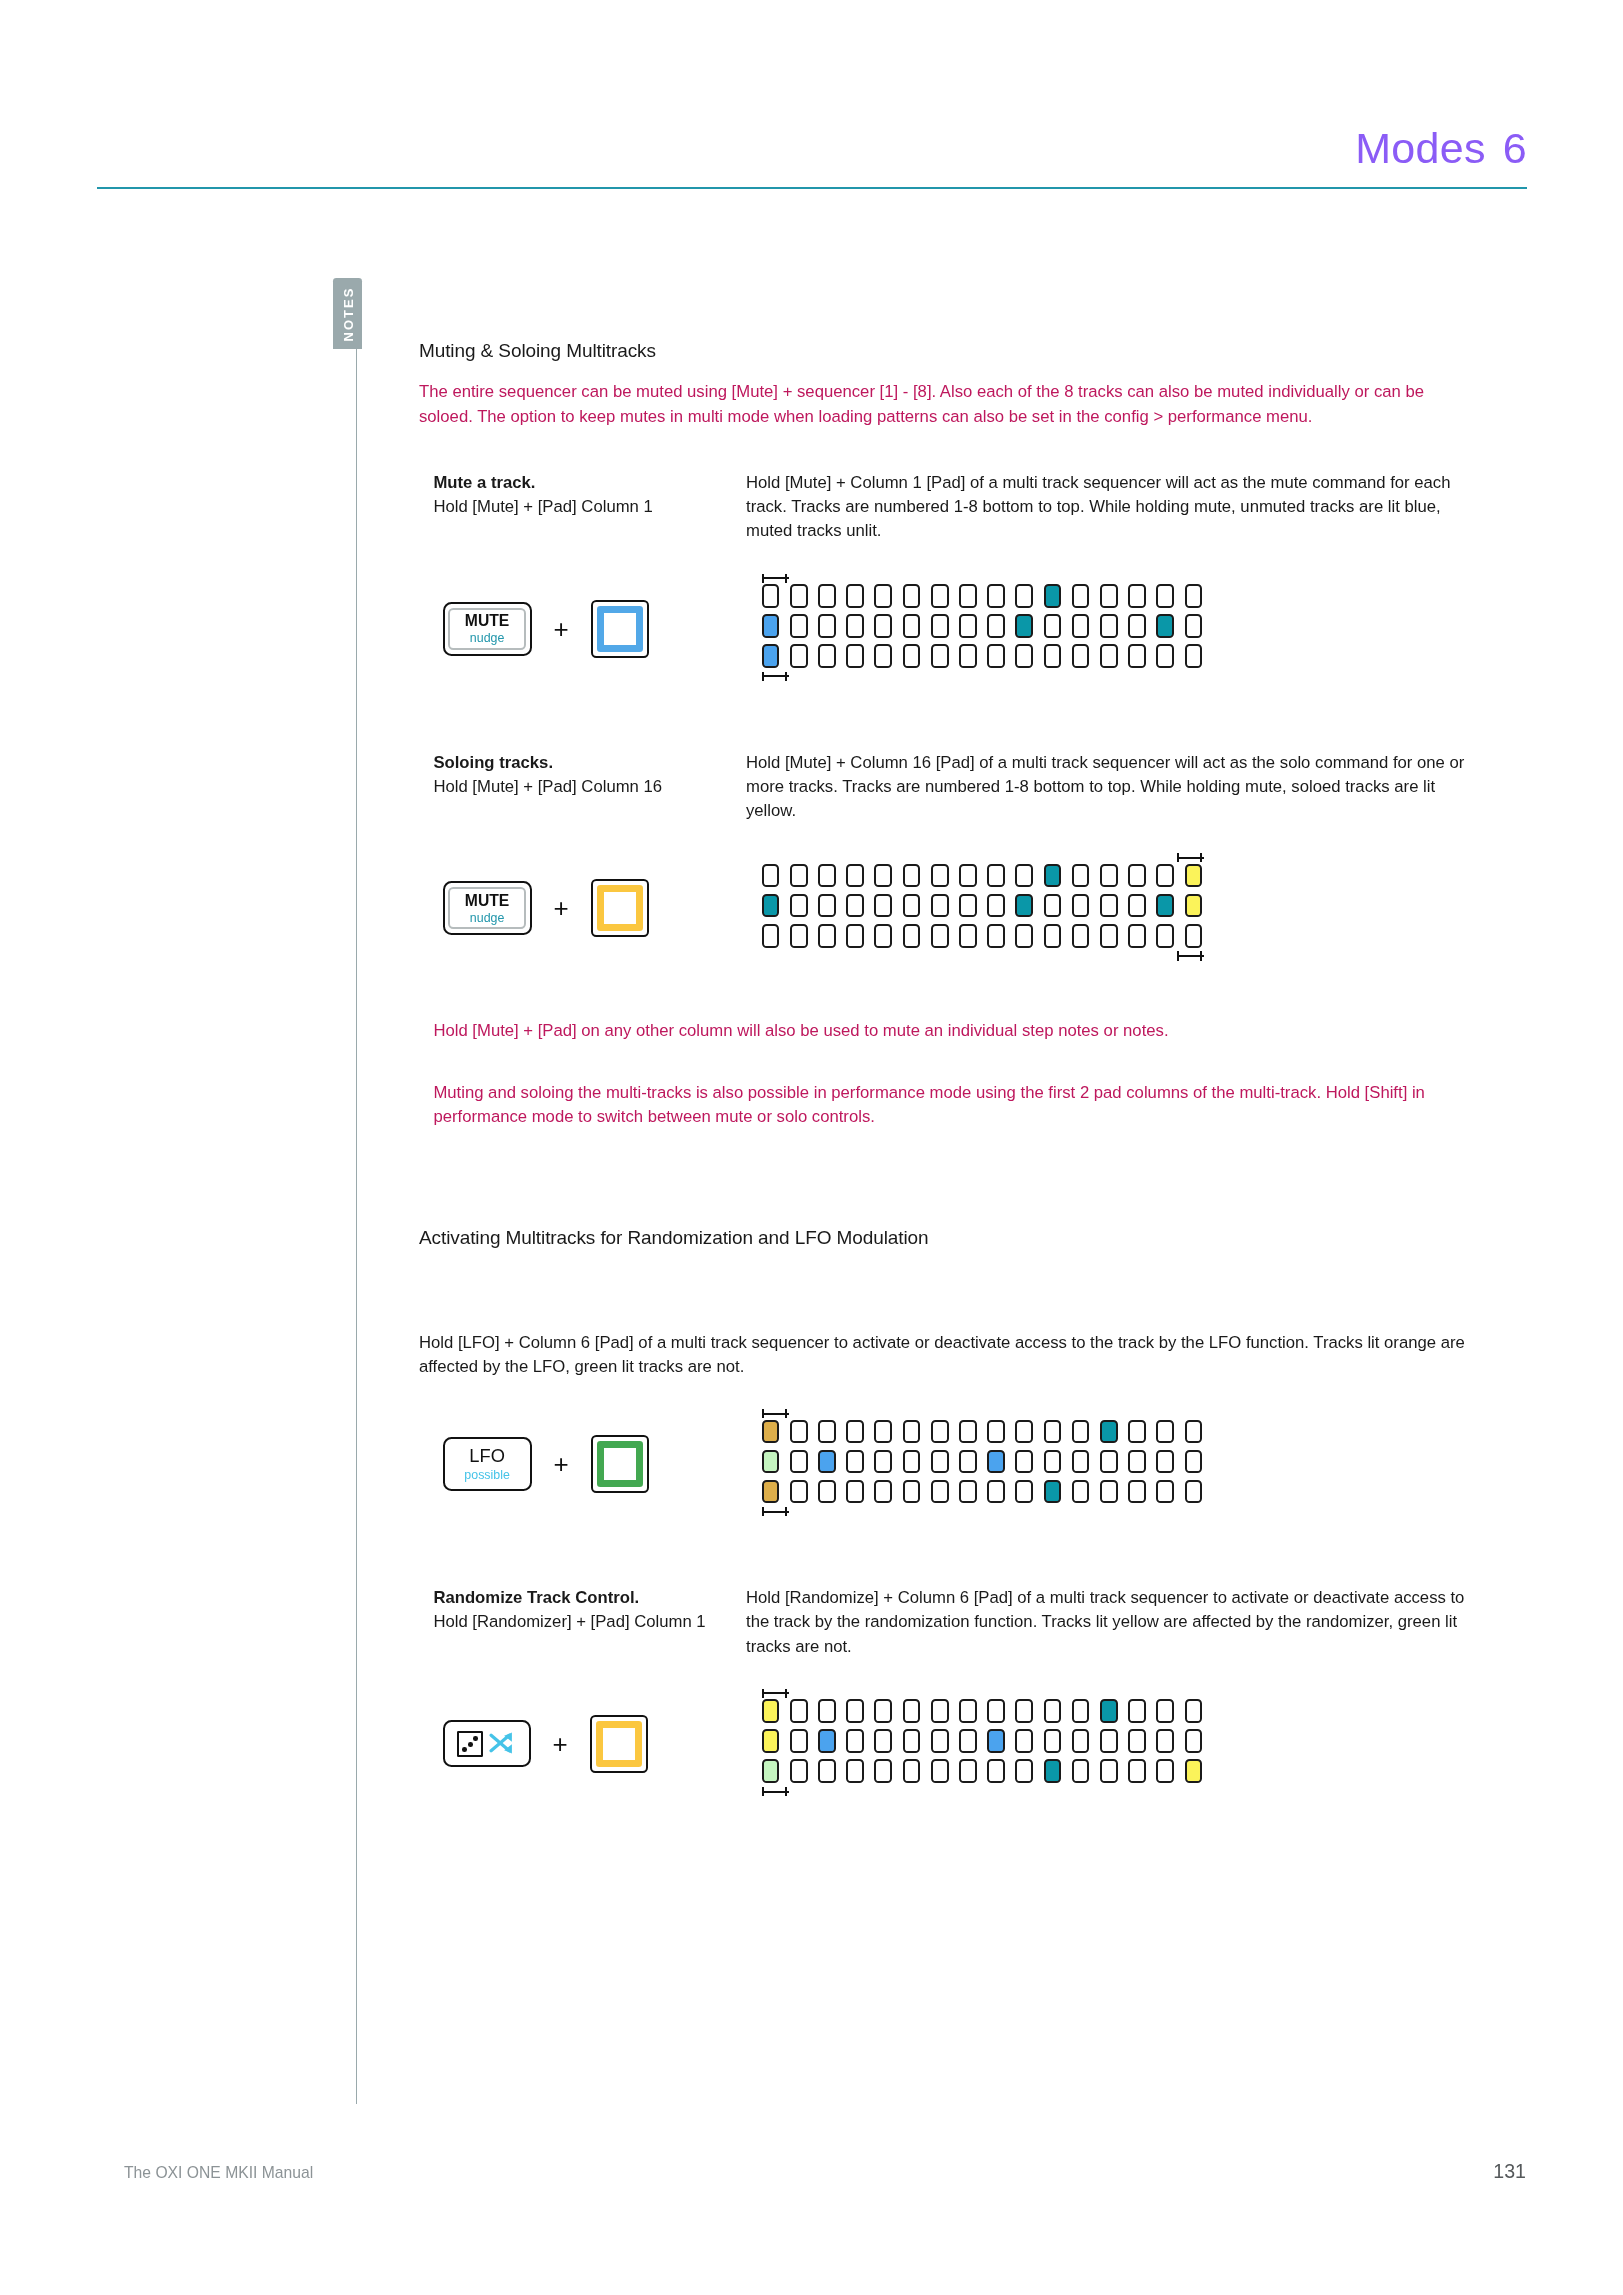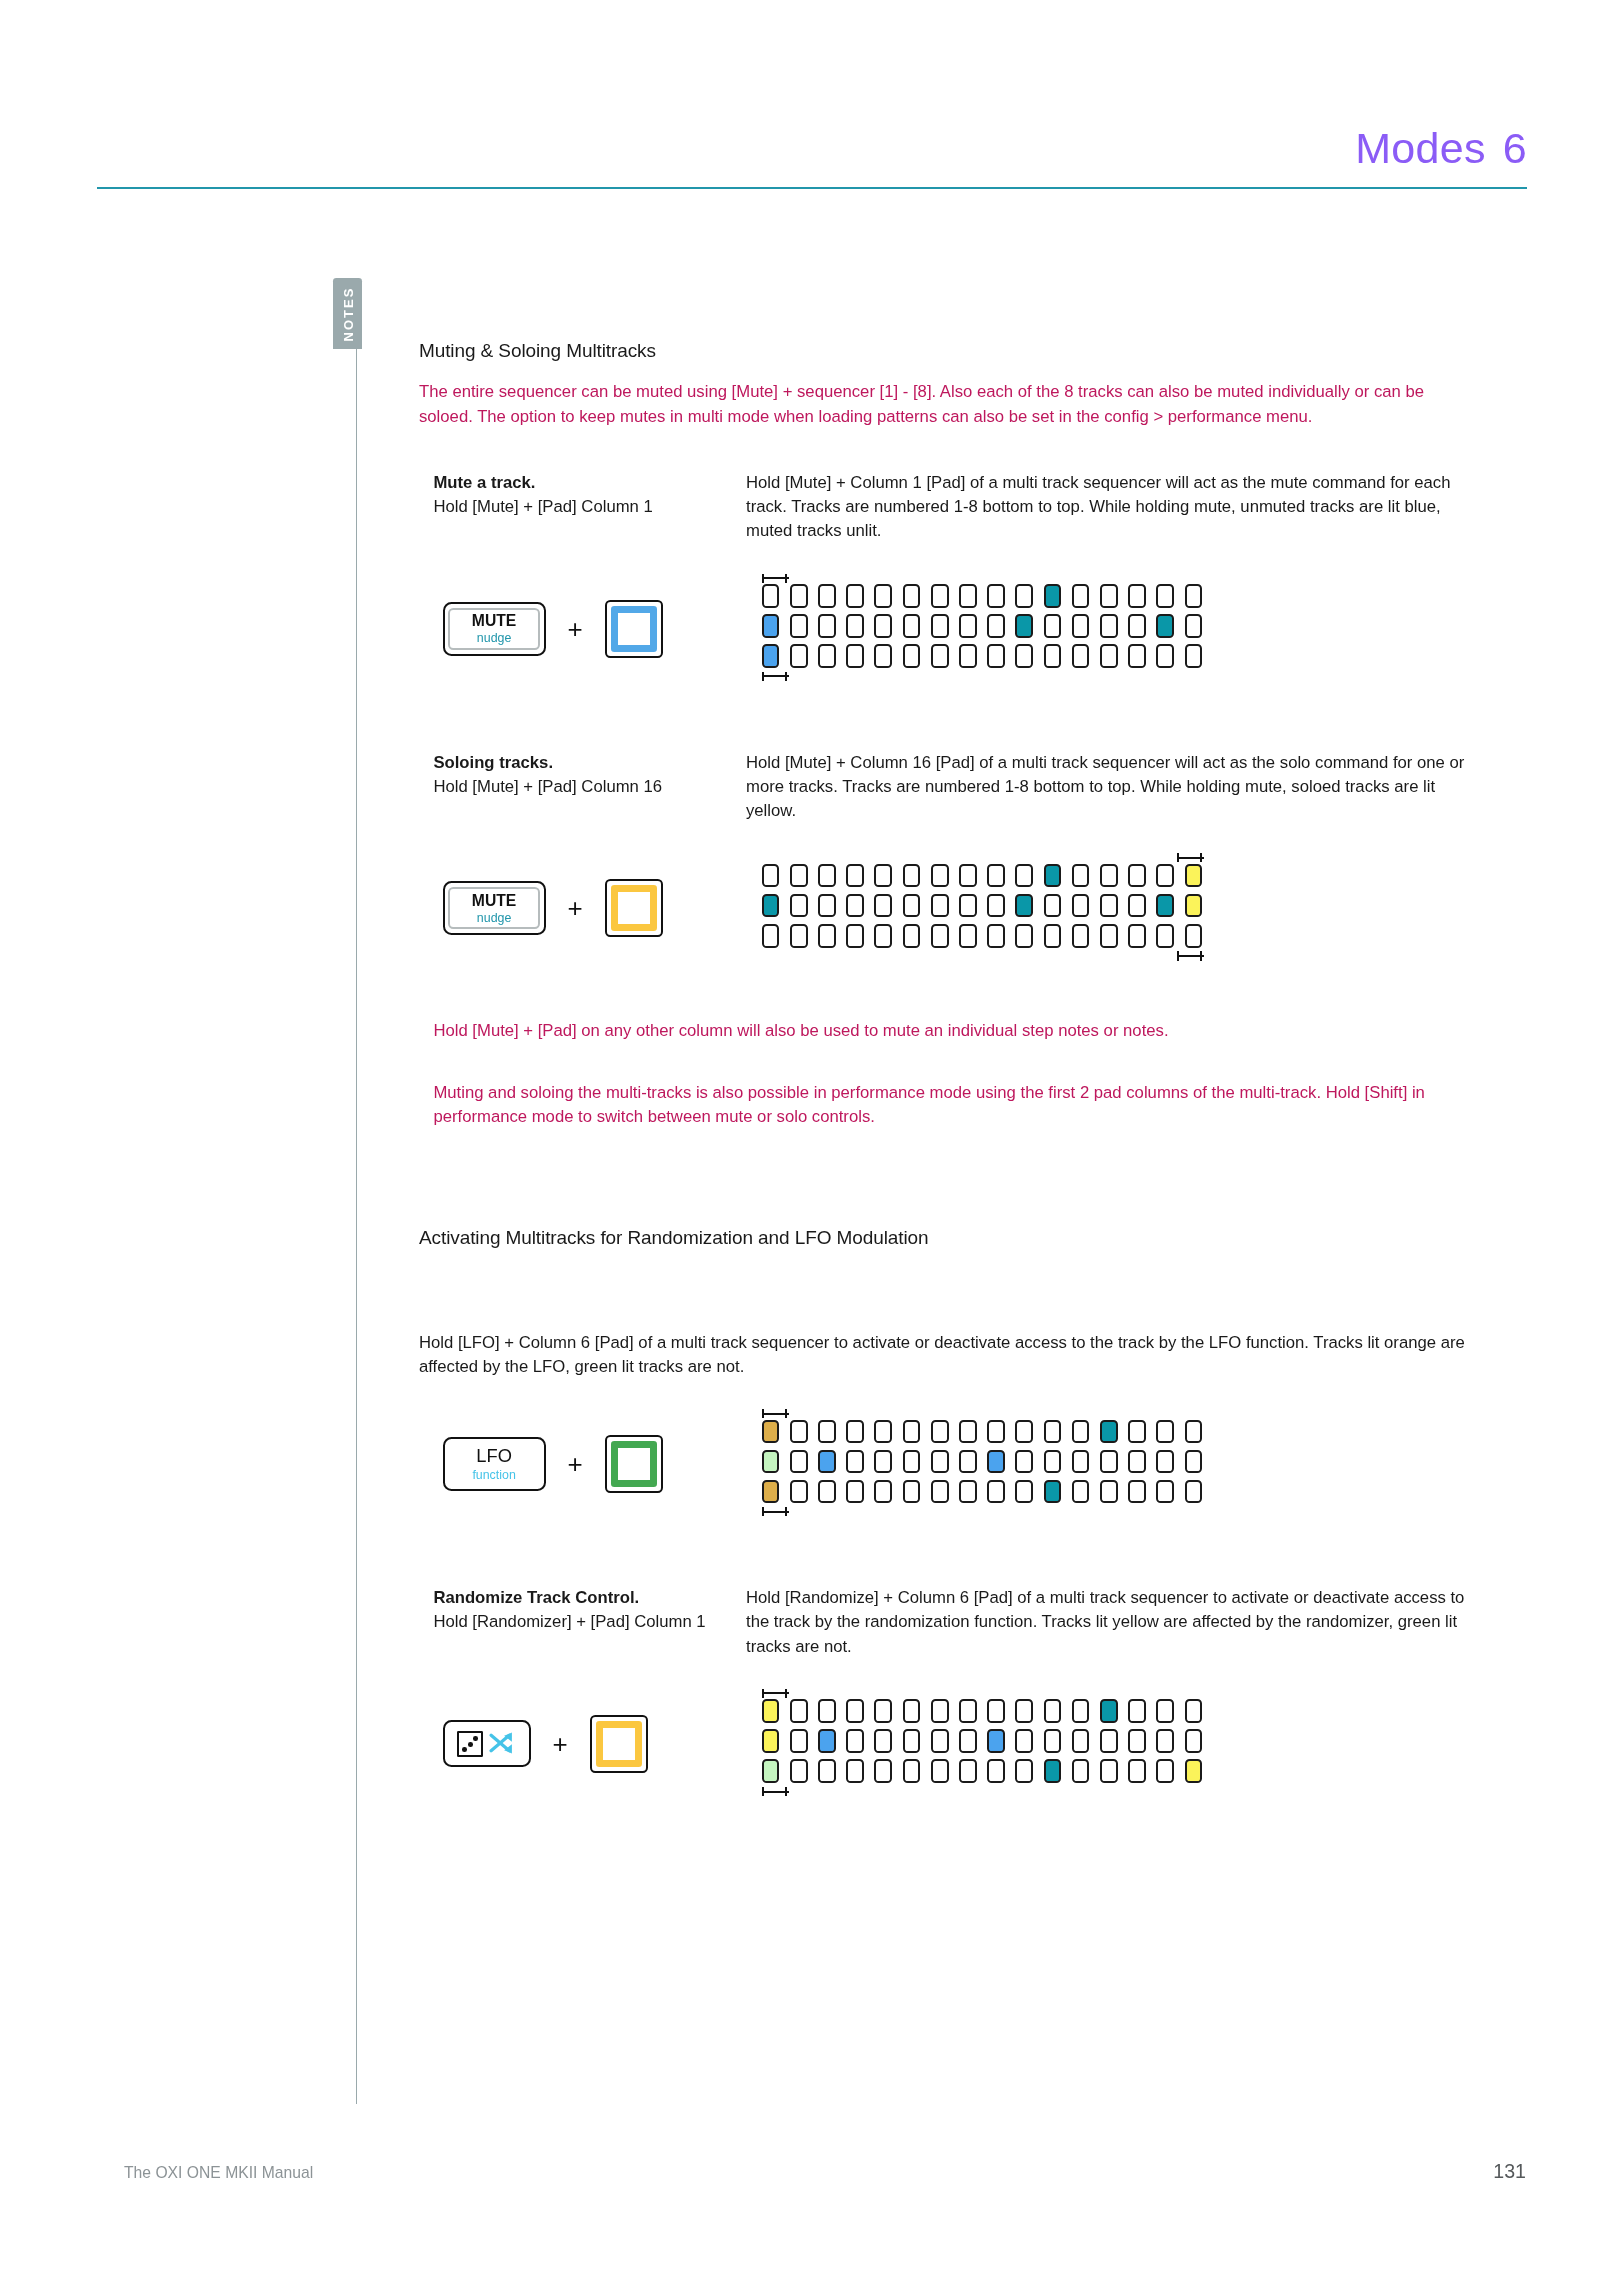--- a/index.html
+++ b/index.html
@@ -123,21 +123,21 @@
     flex: 0 0 327px;
     padding-left: 23.6px;
     display: flex;
     align-items: center;
     height: 118px;
   }
 
   
   .hw-button {
     position: relative;
-    width: 103px;
+    width: 89px;
     height: 54px;
     border: 2.6px solid #111111;
     border-radius: 8.5px;
     background: #ffffff;
     display: flex;
     flex-direction: column;
     align-items: center;
     justify-content: center;
   }
   .hw-button.beveled::before {
@@ -502,21 +502,21 @@
     <div class="cmd-block">
       <div class="cmd-right">Hold [LFO] + Column 6 [Pad] of a multi track sequencer to activate or deactivate access to the track by the LFO function. Tracks lit orange are affected by the LFO, green lit tracks are not.</div>
     </div>
 
     <div class="sp-40"></div>
 
     <div class="diagram-row">
       <div class="btn-area">
         <div class="hw-button">
           <span class="lbl-main thin">LFO</span>
-          <span class="lbl-sub cyan">function</span>
+          <span class="lbl-sub cyan">possible</span>
         </div>
         <span class="plus-sign">+</span>
         <div class="single-pad green">
             <div></div>
           </div>
       </div>
       <div class="grid-area">
         <div class="bracket-row">
           <div class="bracket col1"></div>
         </div>

